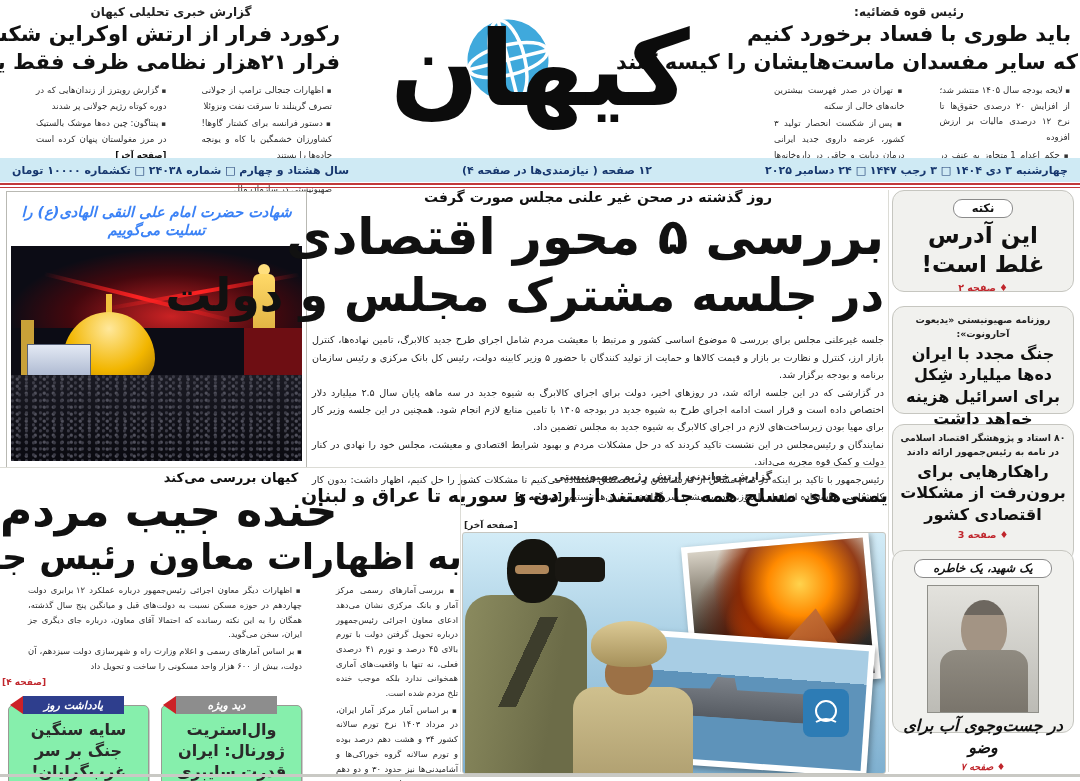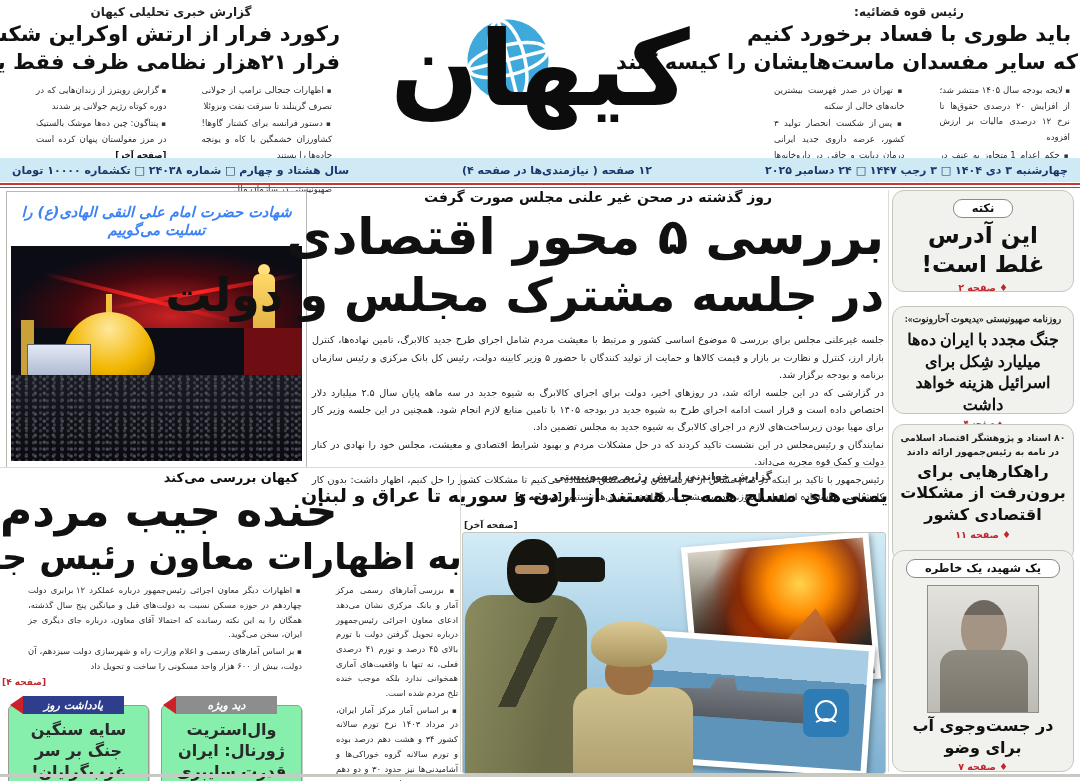--- a/index.html
+++ b/index.html
@@ -320,39 +320,39 @@
 <div class="abs sbox" style="top:190px; height:102px;">
   <div class="pill">نکته</div>
   <div class="sb-h-xl">این آدرس</div>
   <div class="sb-h-xl">غلط است!</div>
   <div class="page-red">
     <span>♦</span>
     <span>صفحه ۲</span>
   </div>
 </div>
 
-<div class="abs sbox" style="top:306px; height:108px;font-family:Liberation Serif, serif;">
+<div class="abs sbox" style="top:306px; height:108px;">
   <div class="sb-kicker">روزنامه صهیونیستی «یدیعوت آحارونوت»:</div>
   <div class="sb-h">جنگ مجدد با ایران ده‌ها میلیارد شِکل برای اسرائیل هزینه خواهد داشت</div>
   <div class="page-red">
     <span>♦</span>
     <span>صفحه ۴</span>
   </div>
 </div>
 
 <div class="abs sbox" style="top:424px; height:138px;">
   <div class="sb-kicker">۸۰ استاد و پژوهشگر اقتصاد اسلامی در نامه به رئیس‌جمهور ارائه دادند</div>
   <div class="sb-h">راهکارهایی برای برون‌رفت از مشکلات اقتصادی کشور</div>
   <div class="page-red">
     <span>♦</span>
-    <span>صفحه ۱۱</span>
-  </div>
-</div>
-
-<div class="abs sbox" style="top:550px; height:222px;">
+    <span>صفحه 3</span>
+  </div>
+</div>
+
+<div class="abs sbox" style="top:550px; height:183px;font-style:italic;">
   <div class="pill">یک شهید، یک خاطره</div>
   <div class="martyr-photo">
     <div class="mp-head"></div>
     <div class="mp-body"></div>
   </div>
   <div class="sb-h">در جست‌وجوی آب برای وضو</div>
   <div class="page-red">
     <span>♦</span>
     <span>صفحه ۷</span>
   </div>

